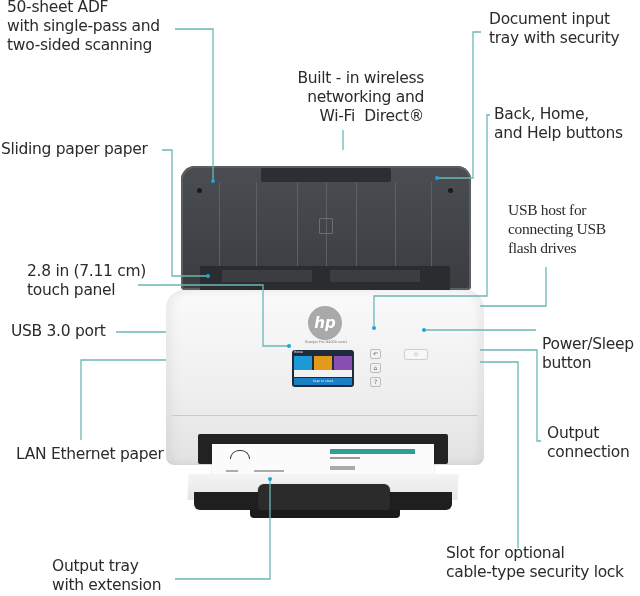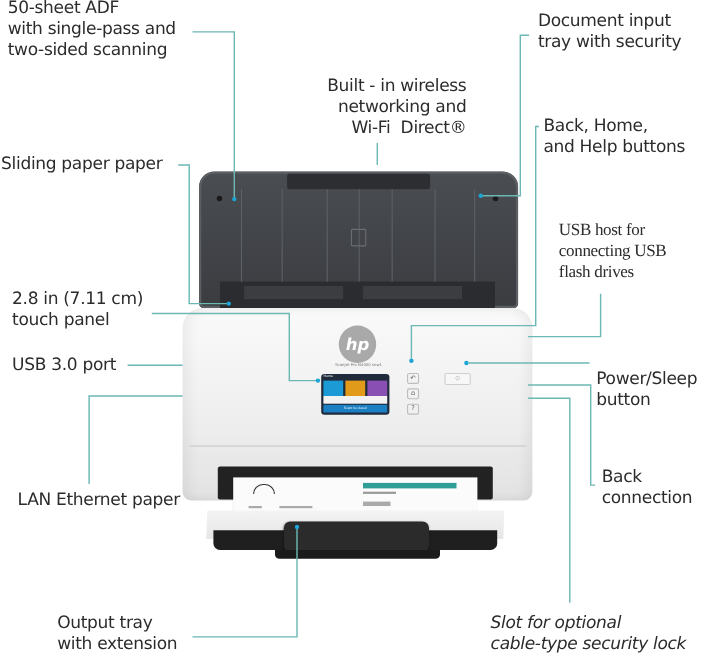--- a/index.html
+++ b/index.html
@@ -7,21 +7,21 @@
            font-family: "DejaVu Sans", sans-serif; color: #2a2a2a; }
     .label { position: absolute; font-size: 15.5px; line-height: 19px; white-space: pre; letter-spacing: -0.3px; color: #2b2b2b; }
     .label.center { text-align: center; }
     svg.overlay { position: absolute; left: 0; top: 0; width: 640px; height: 596px; }
     .lead { stroke: #6bb8b4; stroke-width: 1.3; fill: none; }
     .dot { fill: #1fa4d6; }
   </style>
 </head>
 <body>
 
-<div style="position:absolute;left:0;top:4px;width:640px;height:532px;border-radius:15px;">
+<div style="position:absolute;left:0;top:14px;width:640px;height:532px;border-radius:15px;">
 
   <div style="position:absolute;left:181px;top:152px;width:290px;height:124px;background:linear-gradient(#4a4d52,#3a3c40);border-radius:14px 14px 4px 4px;box-shadow:inset 0 0 0 2px #5b5e63;">
     <div style="position:absolute;left:80px;top:2px;width:130px;height:14px;background:#2c2e31;border-radius:2px;"></div>
     <div style="position:absolute;left:38px;top:16px;width:1px;height:92px;background:#5d6065;"></div>
     <div style="position:absolute;left:75px;top:16px;width:1px;height:92px;background:#5d6065;"></div>
     <div style="position:absolute;left:116px;top:16px;width:1px;height:92px;background:#5d6065;"></div>
     <div style="position:absolute;left:145px;top:16px;width:1px;height:92px;background:#5d6065;"></div>
     <div style="position:absolute;left:175px;top:16px;width:1px;height:92px;background:#5d6065;"></div>
     <div style="position:absolute;left:214px;top:16px;width:1px;height:92px;background:#5d6065;"></div>
     <div style="position:absolute;left:250px;top:16px;width:1px;height:92px;background:#5d6065;"></div>
@@ -118,24 +118,24 @@
 networking and
 Wi-Fi  Direct®</div>
 <div class="label" style="left:489px;top:10px;">Document input
 tray with security</div>
 <div class="label" style="left:494px;top:105px;">Back, Home,
 and Help buttons</div>
 <div class="label" style="left:1px;top:140px;">Sliding paper paper</div>
 <div class="label" style="left:508px;top:200px;font-family:Liberation Serif, serif;">USB host for
 connecting USB
 flash drives</div>
-<div class="label" style="left:11px;top:262px;">2.8 in (7.11 cm)
+<div class="label" style="left:27px;top:262px;">2.8 in (7.11 cm)
 touch panel</div>
 <div class="label" style="left:11px;top:322px;">USB 3.0 port</div>
 <div class="label" style="left:542px;top:314px;margin-top:21px;">Power/Sleep
 button</div>
 <div class="label" style="left:16px;top:445px;">LAN Ethernet paper</div>
-<div class="label" style="left:547px;top:424px;">Back
+<div class="label" style="left:547px;top:424px;">Output
 connection</div>
 <div class="label" style="left:52px;top:557px;">Output tray
 with extension</div>
-<div class="label" style="left:446px;top:557px;font-style:italic;">Slot for optional
+<div class="label" style="left:446px;top:544px;">Slot for optional
 cable-type security lock</div>
 
 </body></html>

